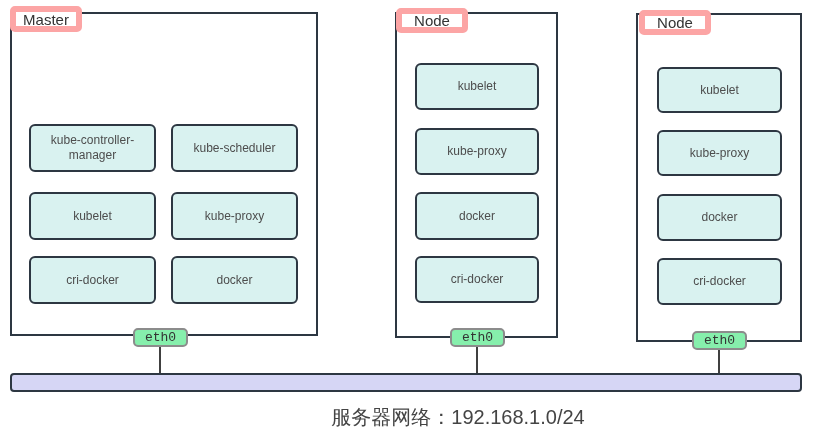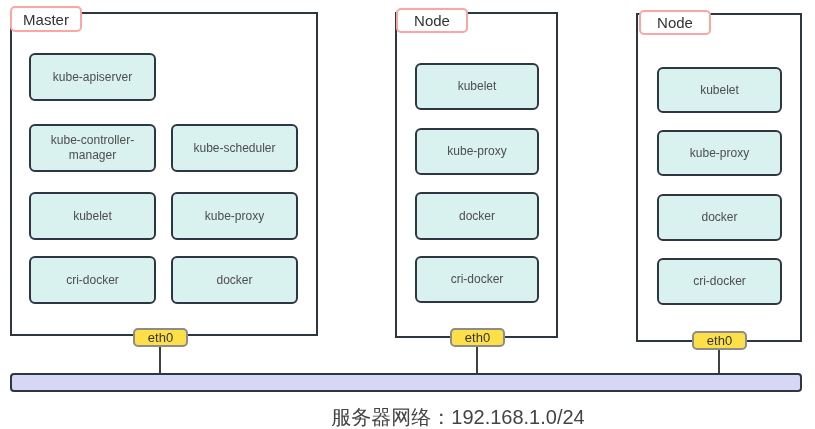--- a/index.html
+++ b/index.html
@@ -13,21 +13,21 @@
   }
   .server-box {
     position: absolute;
     background: #ffffff;
     border: 2px solid #2d3742;
     box-sizing: border-box;
   }
   .tab {
     position: absolute;
     background: #ffffff;
-    border: 2px solid #fca5a5;
+    border: 6px solid #fca5a5;
     border-radius: 5px;
     display: flex;
     align-items: center;
     justify-content: center;
     font-size: 15px;
     color: #333333;
     box-sizing: border-box;
   }
   .component {
     position: absolute;
@@ -39,30 +39,31 @@
     justify-content: center;
     text-align: center;
     font-size: 12px;
     line-height: 1.25;
     color: #4d4d4d;
     box-sizing: border-box;
     padding: 2px 4px;
   }
   .eth {
     position: absolute;
-    background: #fde047;
+    background: #86efac;
     border: 2px solid #8c8c8c;
     border-radius: 5px;
     display: flex;
     align-items: center;
     justify-content: center;
     font-size: 13px;
     color: #333333;
     box-sizing: border-box;
     z-index: 3;
+    font-family: Liberation Mono, monospace;
   }
   .connector {
     position: absolute;
     width: 2px;
     background: #404040;
   }
   .network-bar {
     position: absolute;
     left: 10px;
     top: 373px;
@@ -85,21 +86,20 @@
 </style>
 </head>
 <body>
 
 <div class="canvas">
 
   <div class="server-box" style="left:10px; top:12px; width:308px; height:324px;"></div>
   <div class="tab" style="left:10px; top:6px; width:72px; height:26px;">
     <span>Master</span>
   </div>
-  <div class="component" style="left:29px; top:53px; width:127px; height:48px;">kube-apiserver</div>
   <div class="component" style="left:29px; top:124px; width:127px; height:48px;">kube-controller-manager</div>
   <div class="component" style="left:171px; top:124px; width:127px; height:48px;">kube-scheduler</div>
   <div class="component" style="left:29px; top:192px; width:127px; height:48px;">kubelet</div>
   <div class="component" style="left:171px; top:192px; width:127px; height:48px;">kube-proxy</div>
   <div class="component" style="left:29px; top:256px; width:127px; height:48px;">cri-docker</div>
   <div class="component" style="left:171px; top:256px; width:127px; height:48px;">docker</div>
   <div class="connector" style="left:159px; top:347px; height:27px;"></div>
   <div class="eth" style="left:133px; top:328px; width:55px; height:19px;">eth0</div>
 
   <div class="server-box" style="left:395px; top:12px; width:163px; height:326px;"></div>

